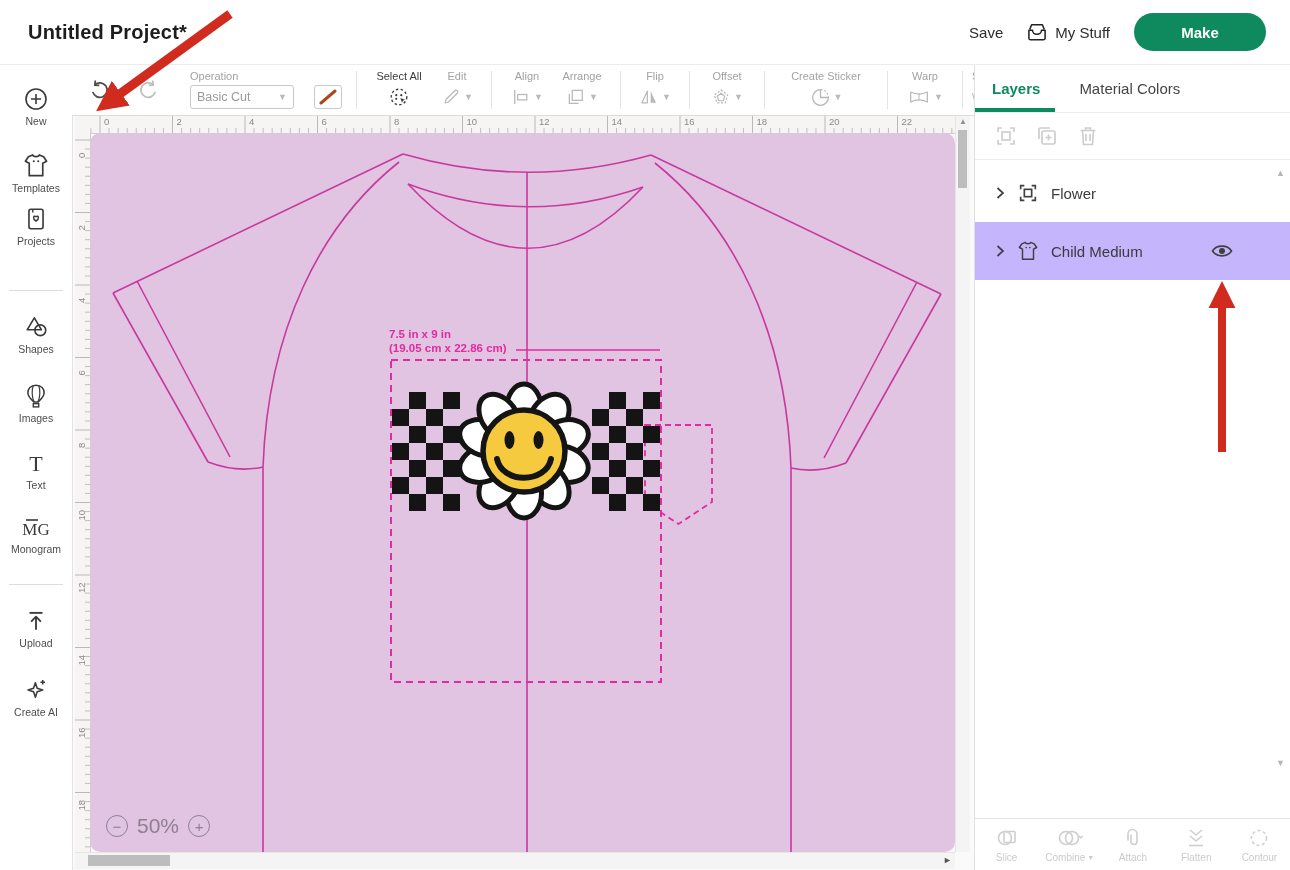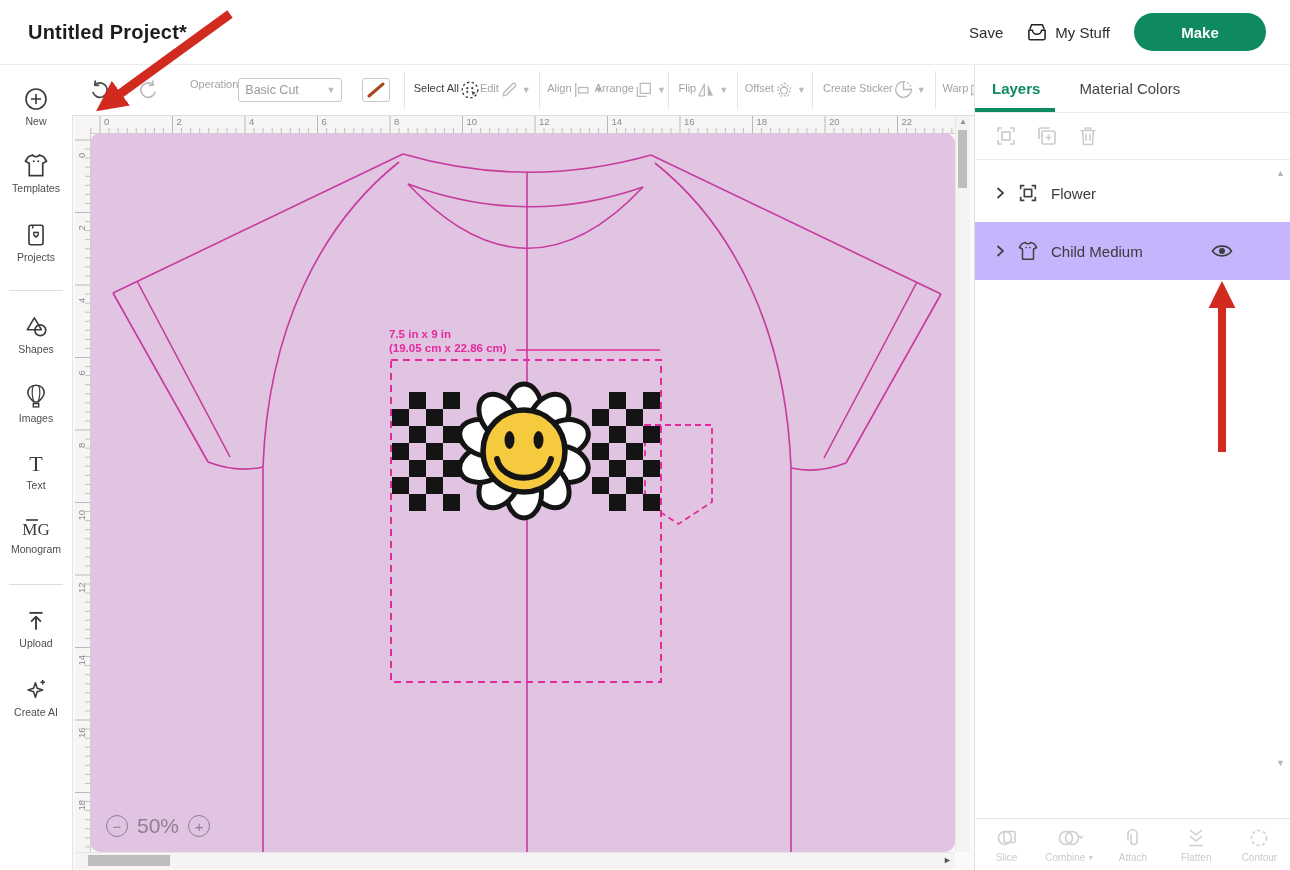--- a/index.html
+++ b/index.html
@@ -15,21 +15,21 @@
             font-size:15px;font-weight:700;font-family:inherit;cursor:pointer;}
   
   .sidebar{position:absolute;left:0;top:64px;width:72px;height:806px;background:#fff;border-right:1px solid #e3e3e3;z-index:4;}
   .side-item{width:72px;display:flex;flex-direction:column;align-items:center;gap:3px;color:#3a3a3a;cursor:pointer;position:absolute;}
   .side-item .lbl{font-size:10.5px;color:#4d4d4d;}
   .side-div{position:absolute;left:9px;width:54px;border-top:1px solid #ddd;}
   
   .toolbar{position:absolute;left:72px;top:64px;width:902px;height:51px;background:#fff;border-bottom:1px solid #dcdcdc;
            display:flex;align-items:center;z-index:4;}
   .tb-sep{width:1px;height:38px;background:#e4e4e4;margin:0 9px;flex:none;}
-  .tb-group{display:flex;align-items:center;justify-content:center;flex:none;}
+  .tb-group{display:flex;flex-direction:column;align-items:center;justify-content:center;flex:none;}
   .tb-label{font-size:11px;color:#a3a3a3;margin-bottom:3px;white-space:nowrap;}
   .tb-label.on{color:#3d3d3d;}
   .tb-ctl{display:flex;align-items:center;height:24px;color:#b9b9b9;}
   .tb-ctl.on{color:#3d3d3d;}
   .caret{font-size:9px;color:#b9b9b9;margin-left:3px;}
   .op-row{display:flex;align-items:center;gap:20px;}
   .op-select{width:90px;height:22px;border:1px solid #c9c9c9;border-radius:3px;display:flex;align-items:center;
              justify-content:space-between;padding:0 6px;color:#9a9a9a;font-size:12.5px;background:#fff;}
   .pen-swatch{width:26px;height:22px;border:1px solid #c9c9c9;border-radius:3px;background:#fff;display:flex;align-items:center;justify-content:center;}
   .size-row{display:flex;align-items:center;gap:5px;}
@@ -114,21 +114,21 @@
     <div class="side-item" style="top:88px">
       <span>
           <svg width="28" height="27" viewBox="0 0 24 24">
             <path d="M5.2 4.2 L9 2.6 C9.4 4.6 14.6 4.6 15 2.6 L18.8 4.2 L21.4 8.2 L18 10 L18 21 L6 21 L6 10 L2.6 8.2 Z" fill="none" stroke="#3a3a3a" stroke-width="1.5" stroke-linejoin="round"></path>
             <circle cx="10" cy="8.3" r="0.9" fill="#3a3a3a"></circle>
             <circle cx="14" cy="8.3" r="0.9" fill="#3a3a3a"></circle>
           </svg>
         </span>
       <span class="lbl">Templates</span>
     </div>
-    <div class="side-item" style="top:158px">
+    <div class="side-item" style="top:142px">
       <span>
           <svg width="26" height="26" viewBox="0 0 24 24">
             <rect x="5.5" y="3" width="13" height="18" rx="1.8" fill="none" stroke="#3a3a3a" stroke-width="1.5"></rect>
             <path d="M12 14 C8.5 11.5 9.5 8.3 12 9.8 C14.5 8.3 15.5 11.5 12 14 Z" fill="none" stroke="#3a3a3a" stroke-width="1.3"></path>
             <path d="M9 3 v3" stroke="#3a3a3a" stroke-width="1.3"></path>
           </svg>
         </span>
       <span class="lbl">Projects</span>
     </div>
     <div class="side-div" style="top:226px"></div>

